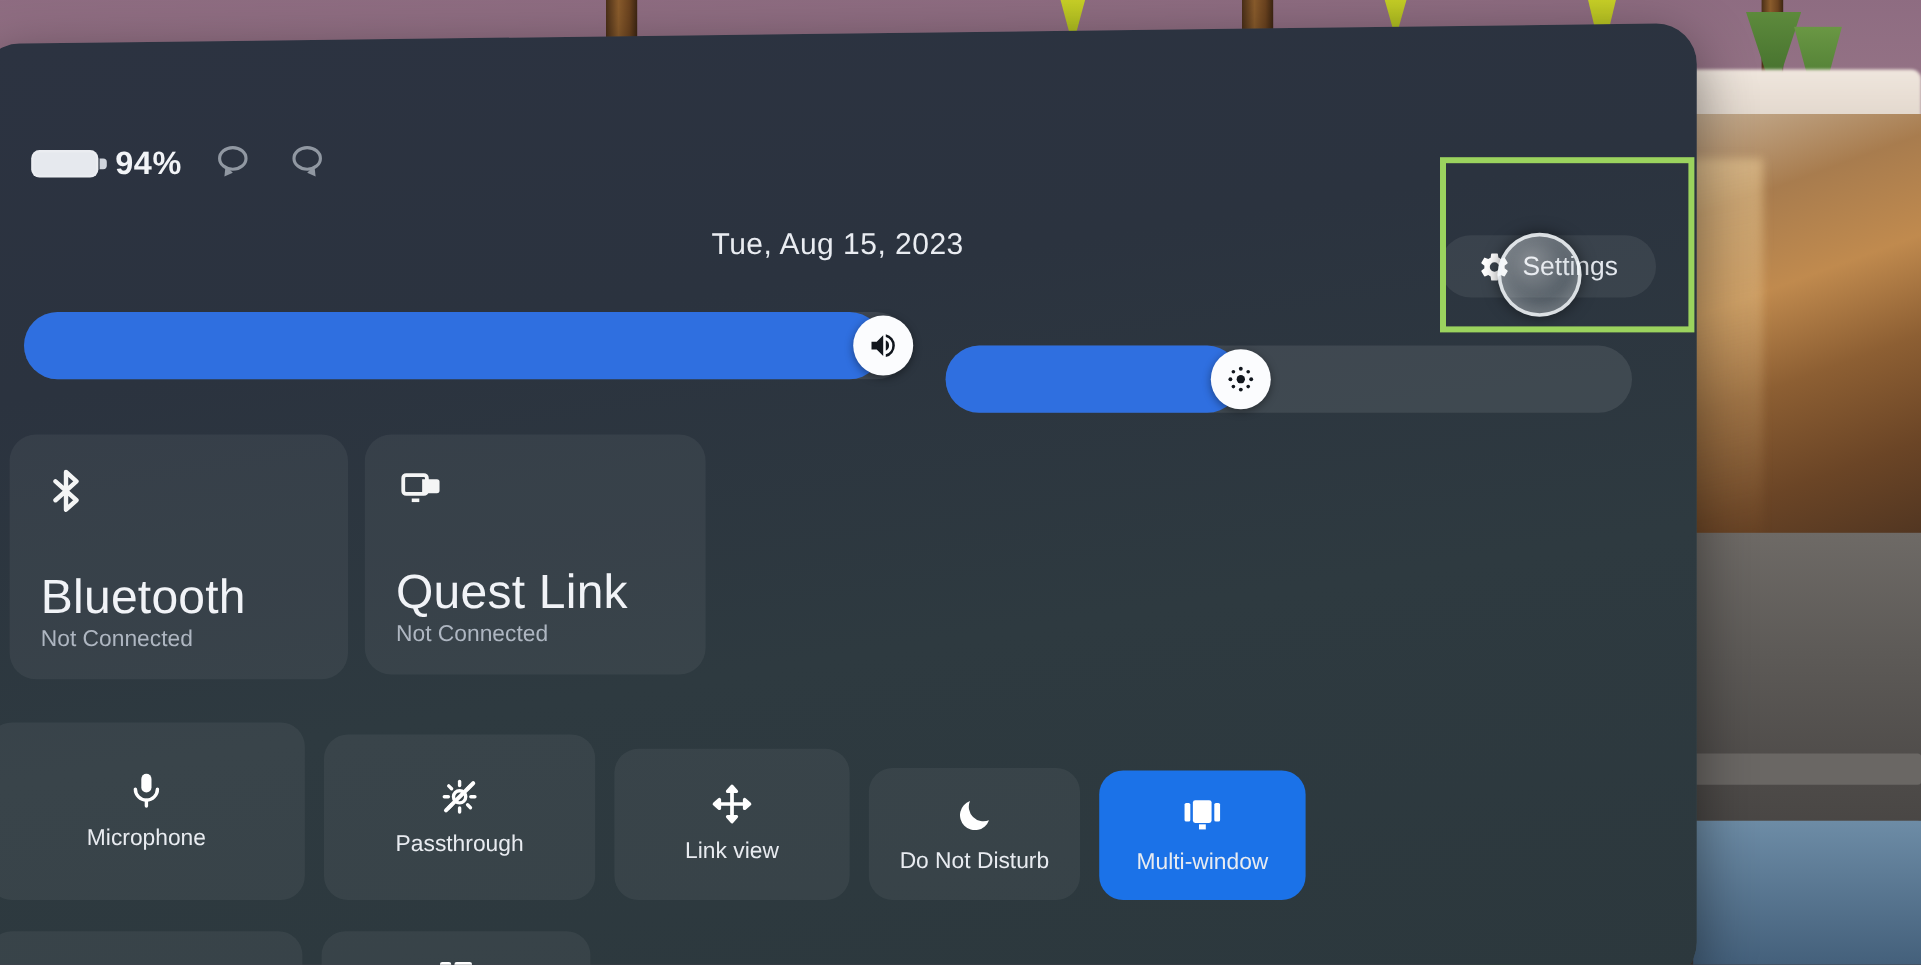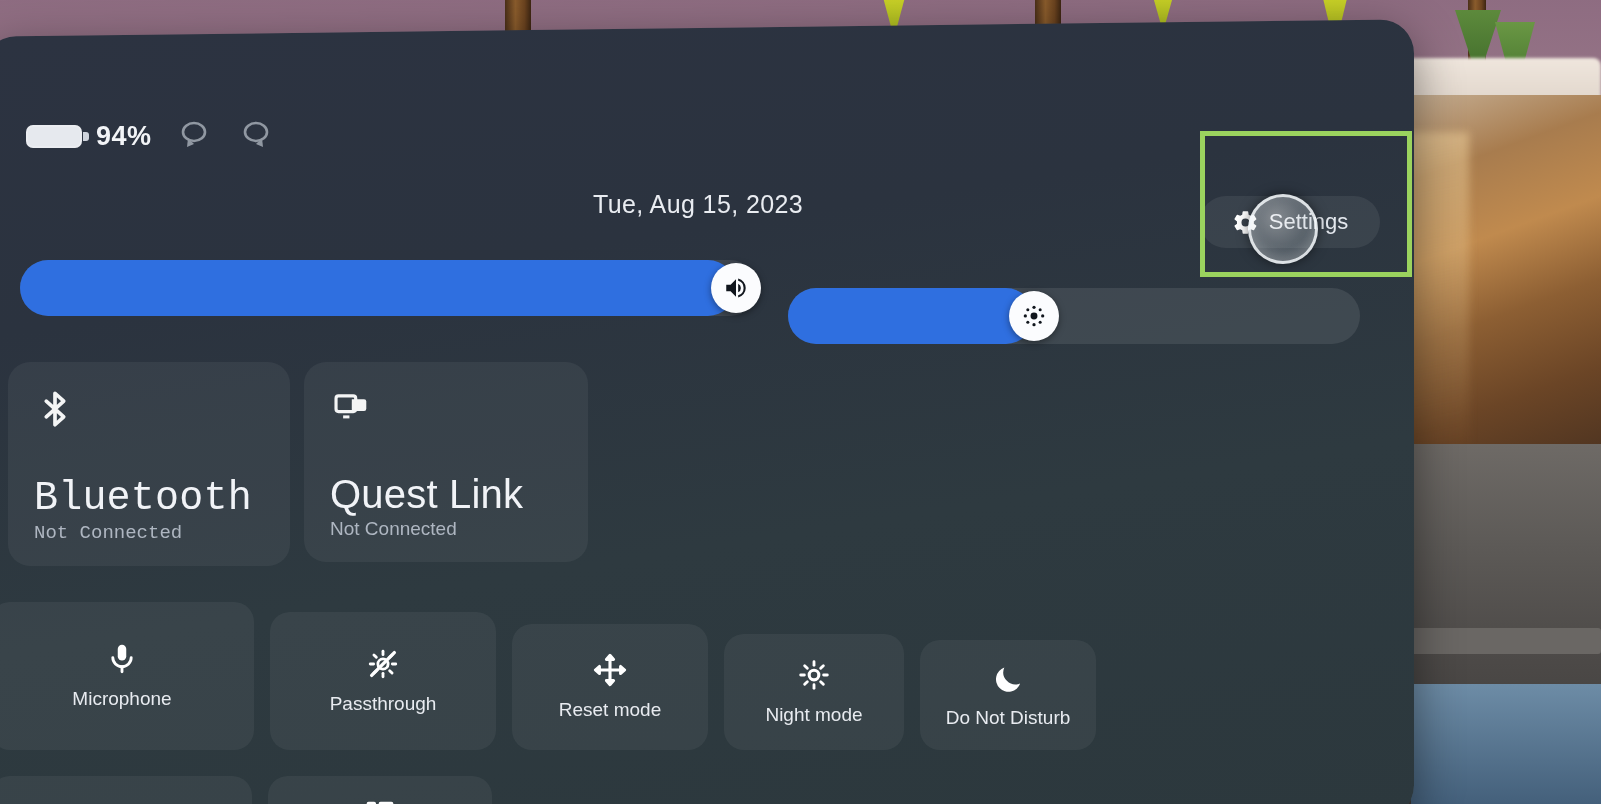--- a/index.html
+++ b/index.html
@@ -263,21 +263,21 @@
                 <circle cx="17.7" cy="6.3" r="1.4"></circle>
             </g>
           </svg>
         </div>
       </div>
 
       <div class="tiles-big">
 
 
 
-        <div class="tile-big" id="tile-bluetooth" style="width: 282px; height: 204px; font-family: Liberation Mono, monospace;">
+        <div class="tile-big" id="tile-bluetooth" style="width: 282px; height: 204px;">
           <svg class="ticon" viewBox="0 0 24 24">
             <path fill="none" stroke="#ffffff" stroke-width="2.1" stroke-linejoin="round" stroke-linecap="round" d="M7 7.5l10 9-5 4.5V3l5 4.5-10 9"></path>
           </svg>
           <div>
             <div class="tile-title">Bluetooth</div>
             <div class="tile-sub">Not Connected</div>
           </div>
         </div>
 
         <div class="tile-big" id="tile-questlink" style="width: 284px; height: 200px; gap: 48px;">
@@ -325,47 +325,40 @@
         <div class="tile-sm" id="tile-resetview" style="width: 196px; height: 126px;">
           <svg class="sicon" viewBox="0 0 24 24">
             <g stroke="#ffffff" stroke-width="2" stroke-linecap="round" stroke-linejoin="round" fill="#ffffff">
               <path d="M12 2.5v19M2.5 12h19" stroke-width="2.2"></path>
               <path d="M12 1.6l2.6 3h-5.2z"></path>
                 <path d="M12 22.4l2.6-3h-5.2z"></path>
               <path d="M1.6 12l3-2.6v5.2z"></path>
                 <path d="M22.4 12l-3-2.6v5.2z"></path>
             </g>
           </svg>
-          <span class="slabel">Reset mode</span>
-        </div>
-
-        <div class="tile-sm" id="tile-nightmode" style="width: 180px; height: 116px;">
-          <svg class="sicon" viewBox="0 0 24 24">
-            <circle cx="12" cy="12" r="3.4" fill="none" stroke="#ffffff" stroke-width="2.2"></circle>
-            <g stroke="#ffffff" stroke-width="2" stroke-linecap="round">
-              <path d="M12 2.6v2.6"></path>
-                <path d="M12 18.8v2.6"></path>
-              <path d="M2.6 12h2.6"></path>
-                <path d="M18.8 12h2.6"></path>
-              <path d="M5.4 5.4l1.9 1.9"></path>
-                <path d="M16.7 16.7l1.9 1.9"></path>
-              <path d="M5.4 18.6l1.9-1.9"></path>
-                <path d="M16.7 7.3l1.9-1.9"></path>
-            </g>
-          </svg>
-          <span class="slabel">Night mode</span>
-        </div>
+          <span class="slabel">Link view</span>
+        </div>
+
 
         <div class="tile-sm" id="tile-dnd" style="width: 176px; height: 110px; gap: 11px;">
           <svg class="sicon" viewBox="0 0 24 24">
             <path fill="#ffffff" d="M20.6 15.2A8.6 8.6 0 0 1 9.4 3.9a8.8 8.8 0 1 0 11.2 11.3z"></path>
           </svg>
           <span class="slabel">Do Not Disturb</span>
         </div>
 
+        <div class="tile-sm active" id="tile-multiwindow" style="width: 172px; height: 108px; background: rgb(27, 114, 232);">
+          <svg class="sicon" viewBox="0 0 24 24">
+            <rect x="1.5" y="5" width="3.4" height="11" rx="1" fill="#ffffff"></rect>
+            <rect x="6.4" y="3.4" width="11" height="13.4" rx="1.4" fill="#ffffff"></rect>
+            <rect x="19" y="5" width="3.4" height="11" rx="1" fill="#ffffff"></rect>
+            <rect x="10" y="17.6" width="4" height="3" fill="#ffffff"></rect>
+          </svg>
+          <span class="slabel">Multi-window</span>
+        </div>
       </div>
 
       <div class="tiles-cut">
         <div class="tile-cut" id="tile-cut-0" style="width: 262px;"></div>
         <div class="tile-cut" id="tile-cut-1" style="width: 224px;">
           <svg class="sicon" viewBox="0 0 24 12">
             <rect x="2" y="2" width="7" height="9" rx="1.4" fill="#ffffff"></rect>
             <rect x="11" y="2" width="11" height="9" rx="1.4" fill="#ffffff"></rect>
           </svg>
         </div>

